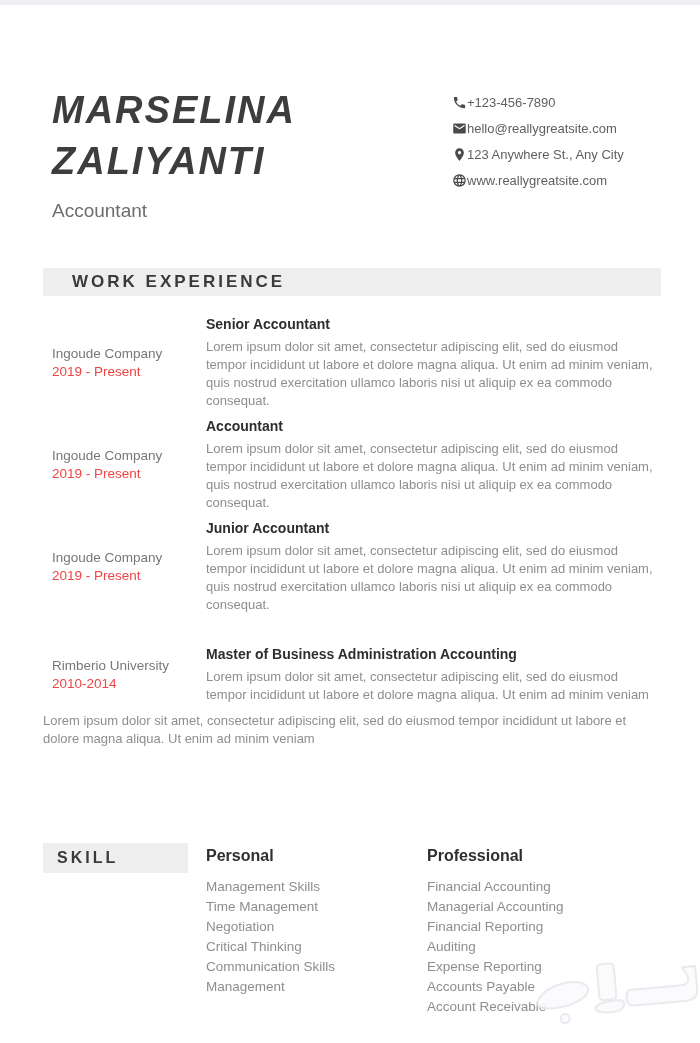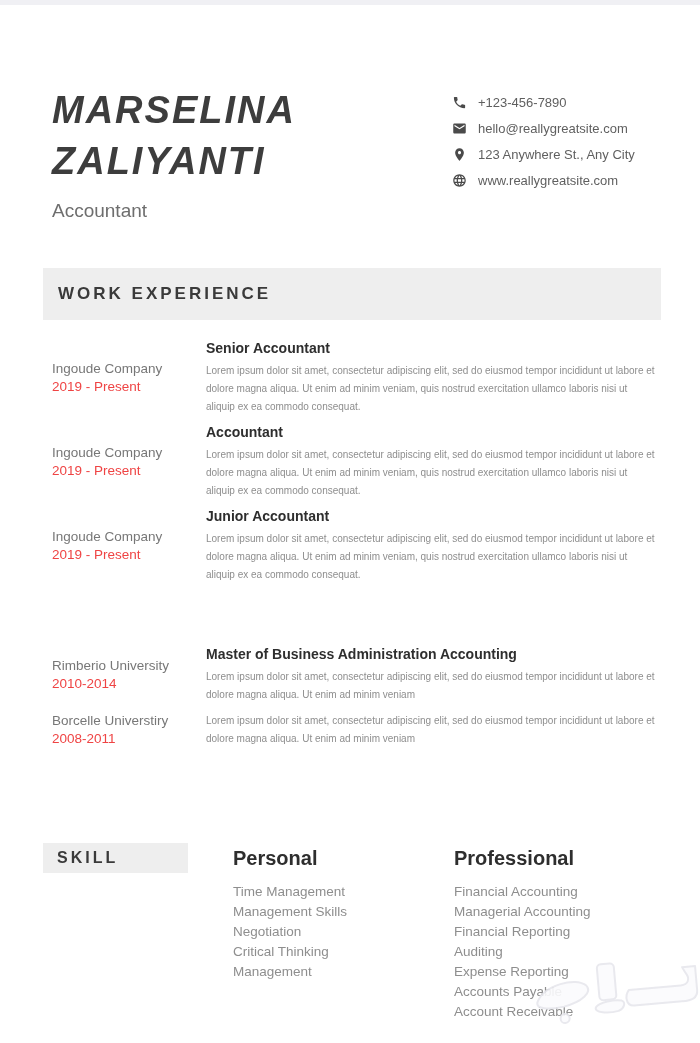--- a/index.html
+++ b/index.html
@@ -16,54 +16,54 @@
     background: #f0f0f4;
   }
   
   .header { position: absolute; top: 85px; left: 52px; right: 30px; display: flex; justify-content: space-between; }
   .name {
     font-size: 38px; font-weight: 800; letter-spacing: 2px;
     color: #3d3d3d; line-height: 51px; font-style: italic;
   }
   .subtitle { margin-top: 13px; font-size: 19px; color: #6e6e6e; font-weight: 400; }
   .contact { width: 218px; padding-top: 10px; }
-  .contact-row { display: flex; align-items: center; gap: 11px; margin-bottom: 11px; }
+  .contact-row { display: flex; align-items: center; margin-bottom: 11px; }
   .contact-row svg { flex: 0 0 15px; width: 15px; height: 15px; fill: #4a4a4a; }
   .contact-text { font-size: 13px; color: #5f5f5f; white-space: nowrap; }
   
   .section { position: absolute; left: 43px; width: 618px; }
   .section-work { top: 268px; }
   .section-edu  { top: 626px; }
   .section-skill{ top: 843px; }
   .section-bar {
-    background: #eeeeee; height: 52px; display: flex; align-items: center;
-    padding-left: 15px; font-size: 17px; font-weight: 700;
+    background: #eeeeee; height: 28px; display: flex; align-items: center;
+    padding-left: 29px; font-size: 17px; font-weight: 700;
     letter-spacing: 3px; color: #3a3a3a;
   }
   .entry { display: flex; margin-top: 20px; align-items: center; }
   .entry + .entry { margin-top: 8px; }
   .entry-left { width: 163px; padding-left: 9px; flex-shrink: 0; }
   .company { font-size: 13.5px; color: #777777; line-height: 18px; }
   .dates   { font-size: 13.5px; color: #ef4444; line-height: 18px; }
   .entry-right { flex: 1; padding-right: 6px; }
   .role {
     font-size: 14px; font-weight: 700; color: #2e2e2e; margin-bottom: 6px;
   }
-  .desc { font-size: 10px; color: #8e8e8e; line-height: 18px; }
-  
-  .skill-row { display: flex; gap: 27px; }
+  .desc { font-size: 13px; color: #8e8e8e; line-height: 18px; }
+  
+  .skill-row { display: flex; }
   .skill-bar {
     width: 145px; height: 30px; background: #eeeeee; flex-shrink: 0;
     display: flex; align-items: center; padding-left: 14px;
     font-size: 16px; font-weight: 700; letter-spacing: 3px; color: #3a3a3a;
   }
   .skill-cols { flex: 1; display: flex; padding-left: 18px; padding-top: 4px; }
   .skill-col-1 { width: 221px; flex-shrink: 0; }
   .skill-col-2 { flex: 1; }
-  .skill-col-title { font-size: 20px; font-weight: 700; color: #2e2e2e; margin-bottom: 12px; }
+  .skill-col-title { font-size: 16px; font-weight: 700; color: #2e2e2e; margin-bottom: 12px; }
   .skill-item { font-size: 13.5px; color: #8e8e8e; line-height: 20px; }
   
   .watermark {
     position: absolute; right: -4px; bottom: 12px;
     transform: rotate(-5deg); opacity: 0.9;
   }
 </style>
 </head>
 <body>
 
@@ -147,40 +147,37 @@
       <div class="company">Rimberio University</div>
       <div class="dates">2010-2014</div>
     </div>
     <div class="entry-right">
       <div class="role">Master of Business Administration Accounting</div>
       <div class="desc">Lorem ipsum dolor sit amet, consectetur adipiscing elit, sed do eiusmod tempor incididunt ut labore et dolore magna aliqua. Ut enim ad minim veniam</div>
     </div>
   </div>
 
   <div class="entry">
-    <div class="entry-left">
-      <div class="company">Borcelle Universtiry</div>
-      <div class="dates">2008-2011</div>
-    </div>
     <div class="entry-right">
       <div class="desc">Lorem ipsum dolor sit amet, consectetur adipiscing elit, sed do eiusmod tempor incididunt ut labore et dolore magna aliqua. Ut enim ad minim veniam</div>
     </div>
   </div>
 </div>
 
 <div class="section section-skill">
   <div class="skill-row">
     <div class="skill-bar">SKILL</div>
     <div class="skill-cols">
       <div class="skill-col-1">
         <div class="skill-col-title">Personal</div>
+        <div class="skill-item">Management Skills</div>
         <div class="skill-item">Time Management</div>
-        <div class="skill-item">Management Skills</div>
         <div class="skill-item">Negotiation</div>
         <div class="skill-item">Critical Thinking</div>
+        <div class="skill-item">Communication Skills</div>
         <div class="skill-item">Management</div>
       </div>
       <div class="skill-col-2">
         <div class="skill-col-title">Professional</div>
         <div class="skill-item">Financial Accounting</div>
         <div class="skill-item">Managerial Accounting</div>
         <div class="skill-item">Financial Reporting</div>
         <div class="skill-item">Auditing</div>
         <div class="skill-item">Expense Reporting</div>
         <div class="skill-item">Accounts Payable</div>

